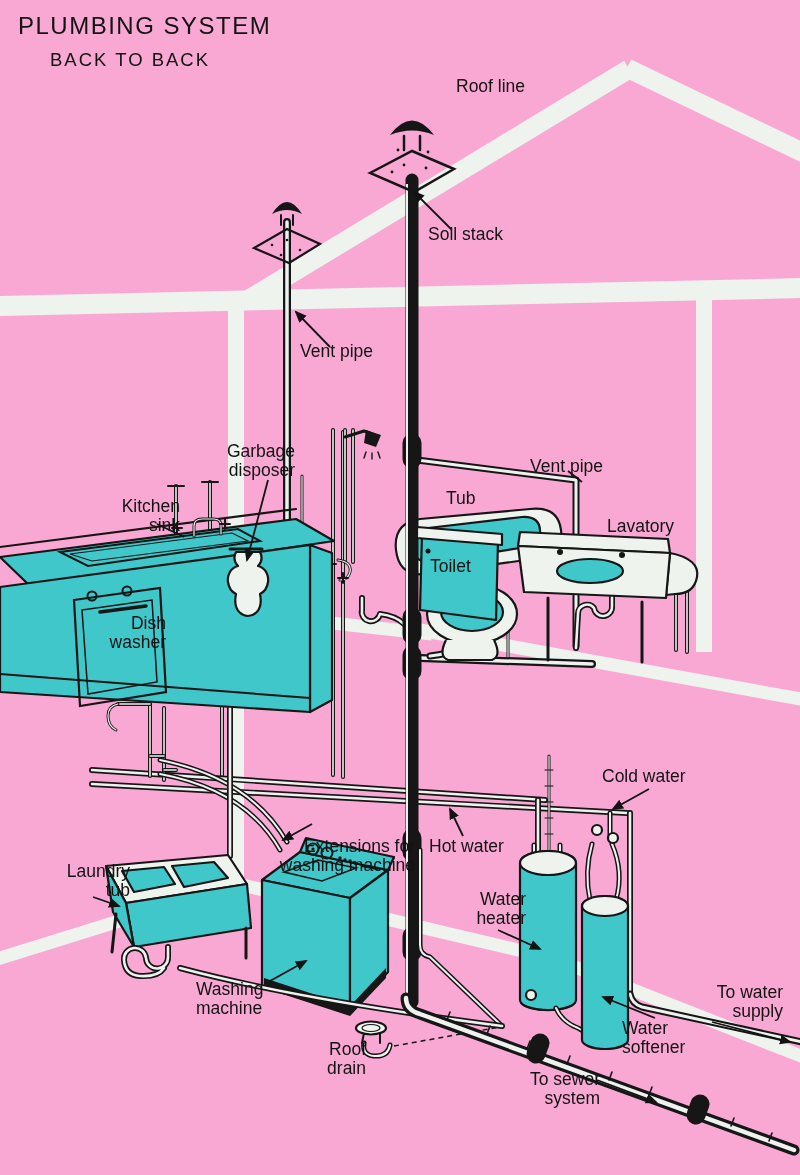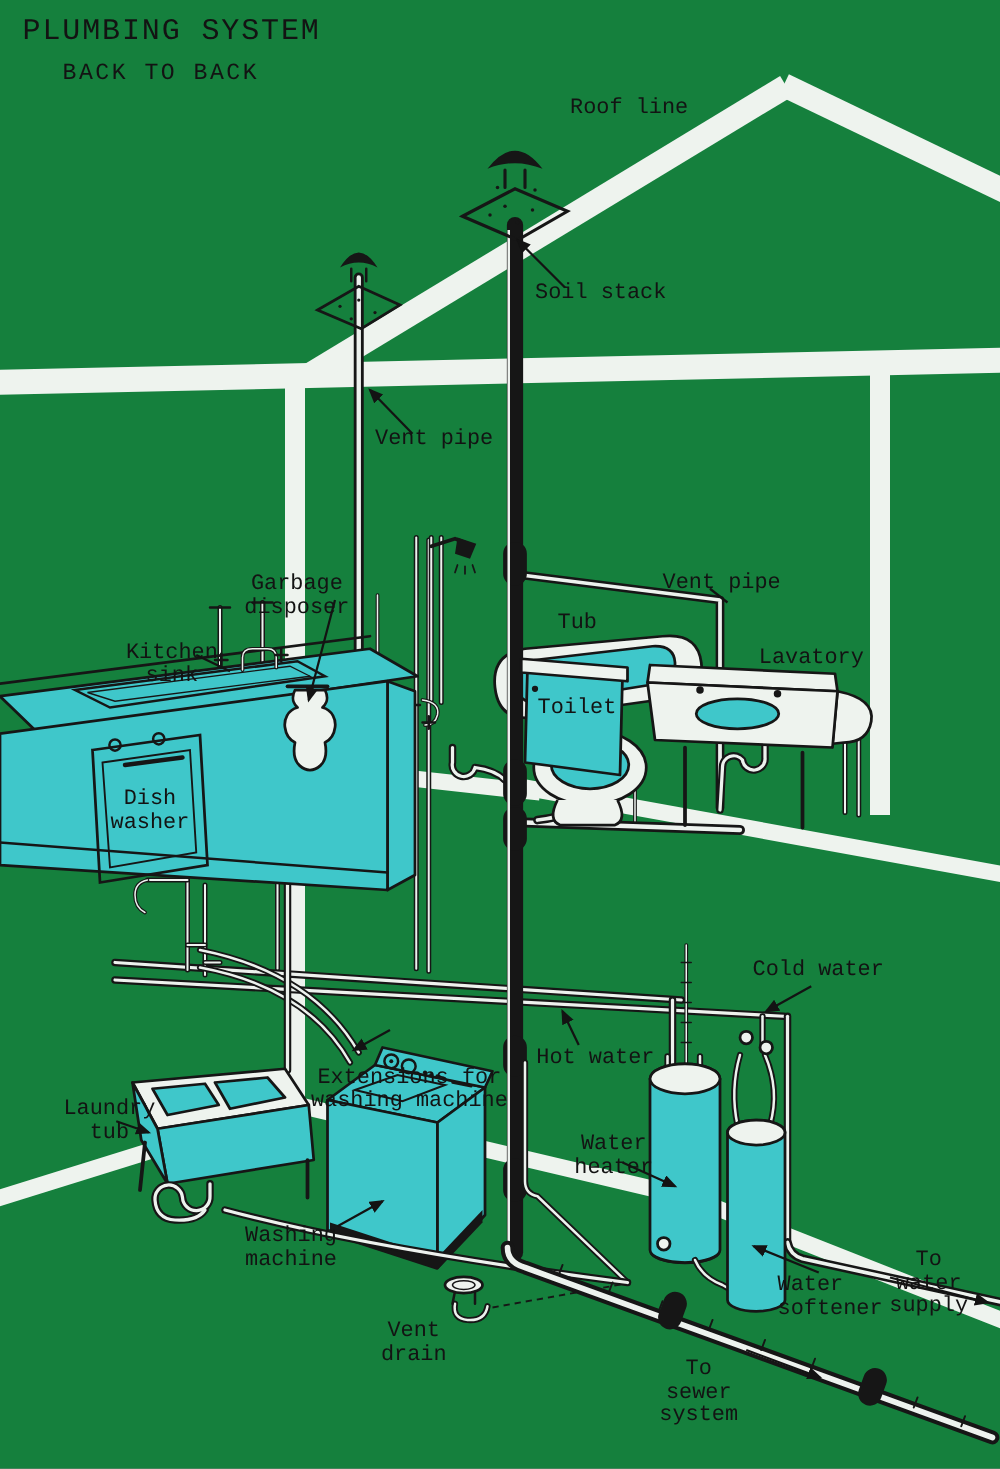--- a/index.html
+++ b/index.html
@@ -1,34 +1,34 @@
 <!DOCTYPE html>
 <html><head>
 <meta charset="utf-8">
 <style>
   html,body{margin:0;padding:0;background:#888;}
-  #canvas{position:relative;width:800px;height:1175px;background:#15803d;overflow:hidden;
-          font-family:Liberation Mono, monospace;color:#131313;}
+  #canvas{position:relative;width:800px;height:1175px;background:#f9a8d4;overflow:hidden;
+          font-family:Liberation Sans, sans-serif;color:#131313;}
   #art{position:absolute;left:0;top:0;}
   .ink{fill:none;stroke:#161616;stroke-linecap:round;stroke-linejoin:round;}
   .pipe{fill:none;stroke:#161616;stroke-linecap:round;stroke-linejoin:round;}
   .core{fill:none;stroke:#edf2ee;stroke-linecap:round;stroke-linejoin:round;}
   .w3{stroke-width:3}   .core.w3{stroke-width:1.2}
   .w4{stroke-width:4}   .core.w4{stroke-width:1.6}
   .w5{stroke-width:5}   .core.w5{stroke-width:2}
   .w6{stroke-width:6}   .core.w6{stroke-width:2.6}
   .w7{stroke-width:7}   .core.w7{stroke-width:3}
   .w8{stroke-width:8}   .core.w8{stroke-width:3.5}
   .w11{stroke-width:11} .core.w11{stroke-width:4.5}
   .white-band{fill:none;stroke:#eef3ee;stroke-linecap:butt;}
   .fixture{fill:#eef3ee;stroke:#161616;stroke-width:2.2;stroke-linejoin:round;}
   .fixture-teal{fill:#3fc7ca;stroke:#161616;stroke-width:2.2;stroke-linejoin:round;}
   .arrow{fill:none;stroke:#131313;stroke-width:1.8;}
   .lbl{position:absolute;font-size:17.5px;line-height:1.06;white-space:pre-line;}
-  .center{text-align:center;margin-top:16px;}
+  .center{text-align:right;}
   #title-block{position:absolute;left:18px;top:12px;}
   #title-line1{font-size:24px;letter-spacing:1.5px;}
   #title-line2{font-size:18.5px;letter-spacing:2px;margin-top:9px;margin-left:32px;}
 </style>
 </head>
 <body>
 
 <div id="canvas">
 
 <svg id="art" width="800" height="1175" viewBox="0 0 800 1175">
@@ -311,17 +311,17 @@
   <div class="lbl center" style="left:456px;top:890px;width:70px;">Water
 heater</div>
   <div class="lbl center" style="left:45px;top:862px;width:85px;">Laundry
 tub</div>
   <div class="lbl" style="left:196px;top:980px;">Washing
 machine</div>
   <div class="lbl" style="left:622px;top:1019px;">Water
 softener</div>
   <div class="lbl center" style="left:703px;top:983px;width:80px;">To water
 supply</div>
-  <div class="lbl center" style="left:296px;top:1040px;width:70px;">Vent
+  <div class="lbl center" style="left:296px;top:1040px;width:70px;">Roof
 drain</div>
   <div class="lbl center" style="left:518px;top:1070px;width:82px;">To sewer
 system</div>
 </div>
 
 </body></html>

